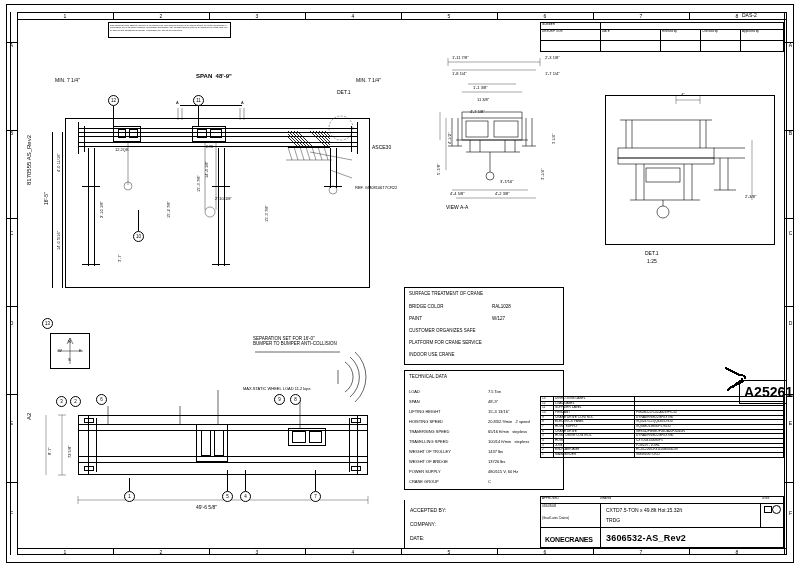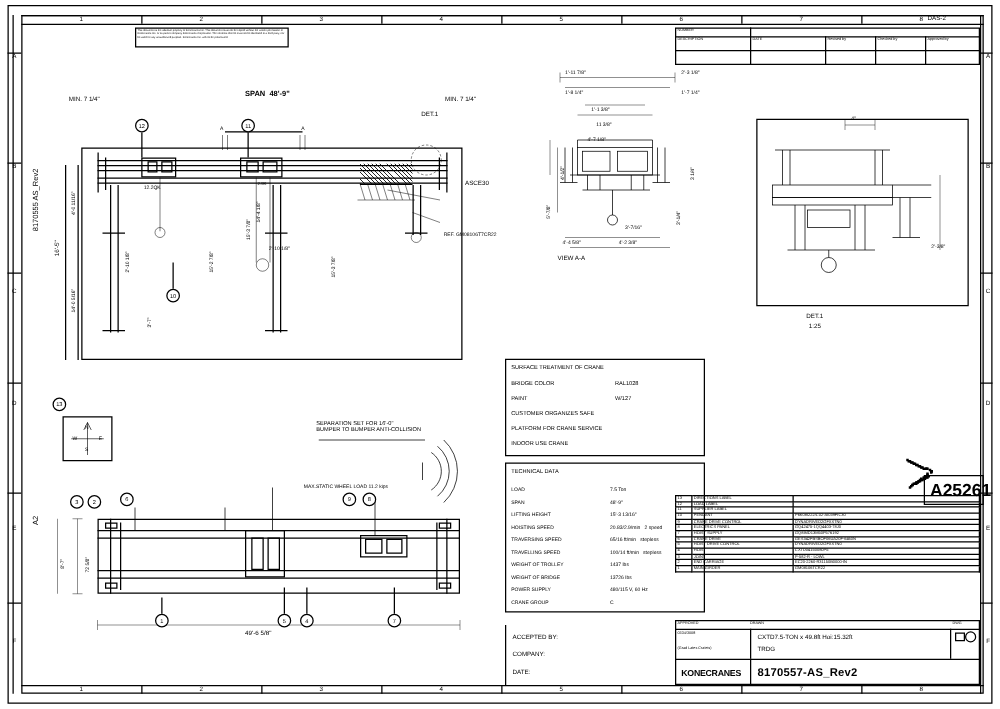--- a/index.html
+++ b/index.html
@@ -571,21 +571,21 @@
   <div class="ln" style="left:600px;top:527px;width:0.4px;height:21px;"></div>
   <div class="ln" style="left:760px;top:503px;width:0.4px;height:24px;"></div>
 
   <div class="txt t3" style="left:542px;top:497px;">APPROVED</div>
   <div class="txt t3" style="left:600px;top:497px;">DRAWN</div>
   <div class="txt t3" style="left:762px;top:497px;">DWG</div>
   <div class="txt t3" style="left:542px;top:505px;">0334/3008</div>
   <div class="txt t3" style="left:542px;top:517px;">(Grad Lates Crateis)</div>
   <div class="txt t5" style="left:606px;top:508px;">CXTD7.5-TON x 49.8ft Hoi:15.32ft</div>
   <div class="txt t5" style="left:606px;top:518px;">TRDG</div>
-  <div class="txt t9 b" style="left:606px;top:534px;letter-spacing:0.2px;">8170557-AS_Rev2</div>
+  <div class="txt t9 b" style="left:606px;top:534px;letter-spacing:0.2px;">3606532-AS_Rev2</div>
   <div class="txt t7 b" style="left:545px;top:536px;letter-spacing:-0.2px;">KONECRANES</div>
   <div class="boxthin" style="left:764px;top:506px;width:8px;height:7px;"></div>
   <div class="circ" style="left:772px;top:505px;width:9px;height:9px;font-size:3px;"></div>
 
   <div class="txt t5" style="left:410px;top:508px;">ACCEPTED BY:</div>
   <div class="txt t5" style="left:410px;top:522px;">COMPANY:</div>
   <div class="txt t5" style="left:410px;top:536px;">DATE:</div>
   <div class="ln" style="left:404px;top:500px;width:0.4px;height:48px;"></div>
 
 </div>

